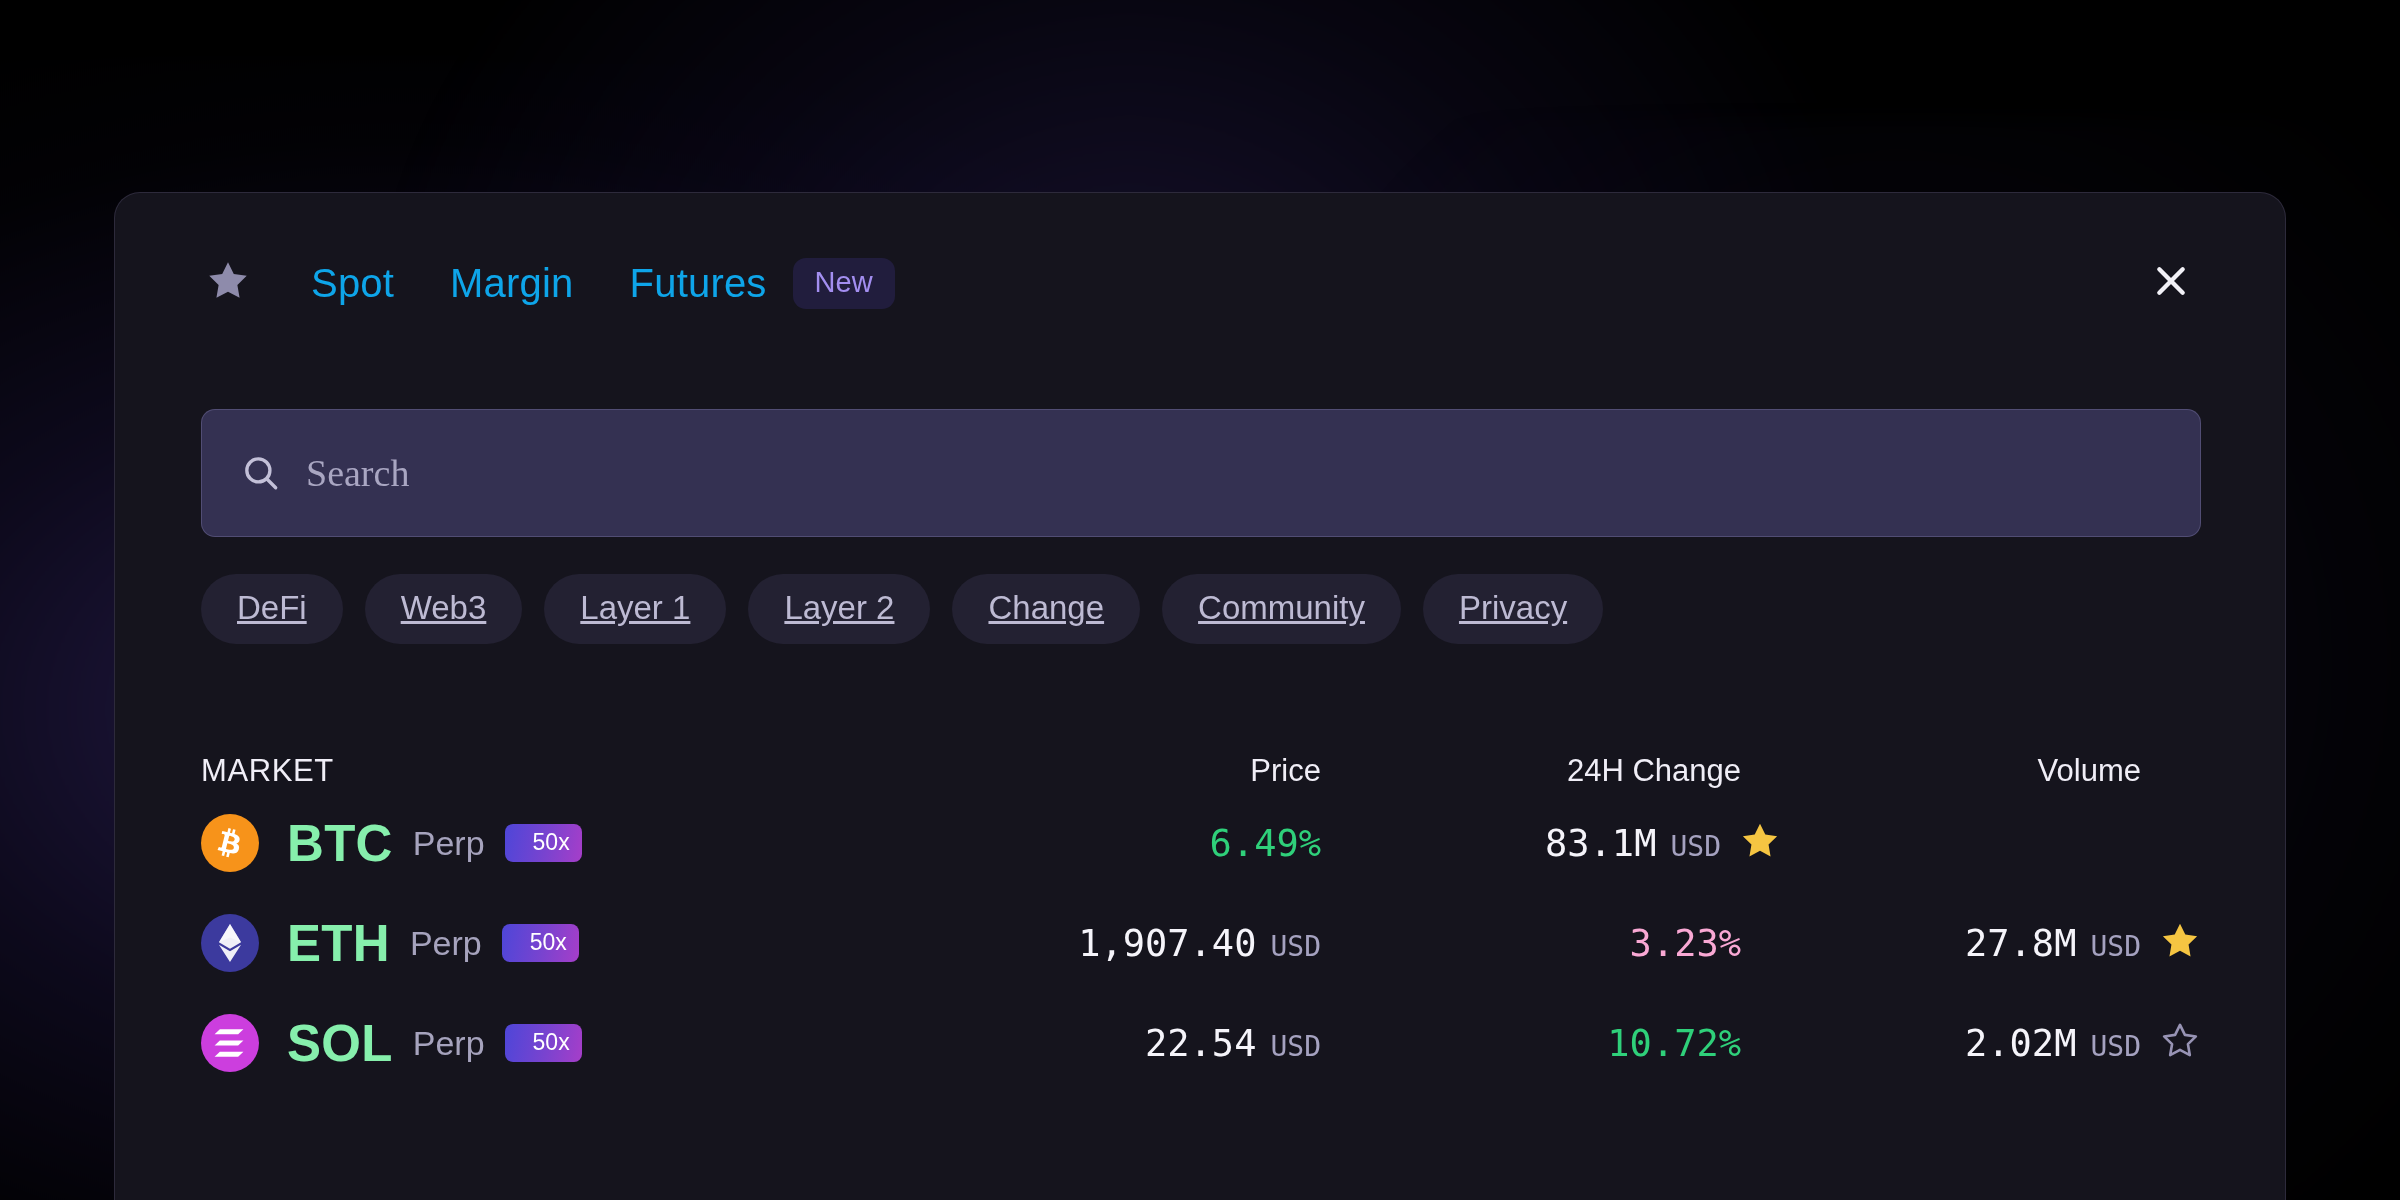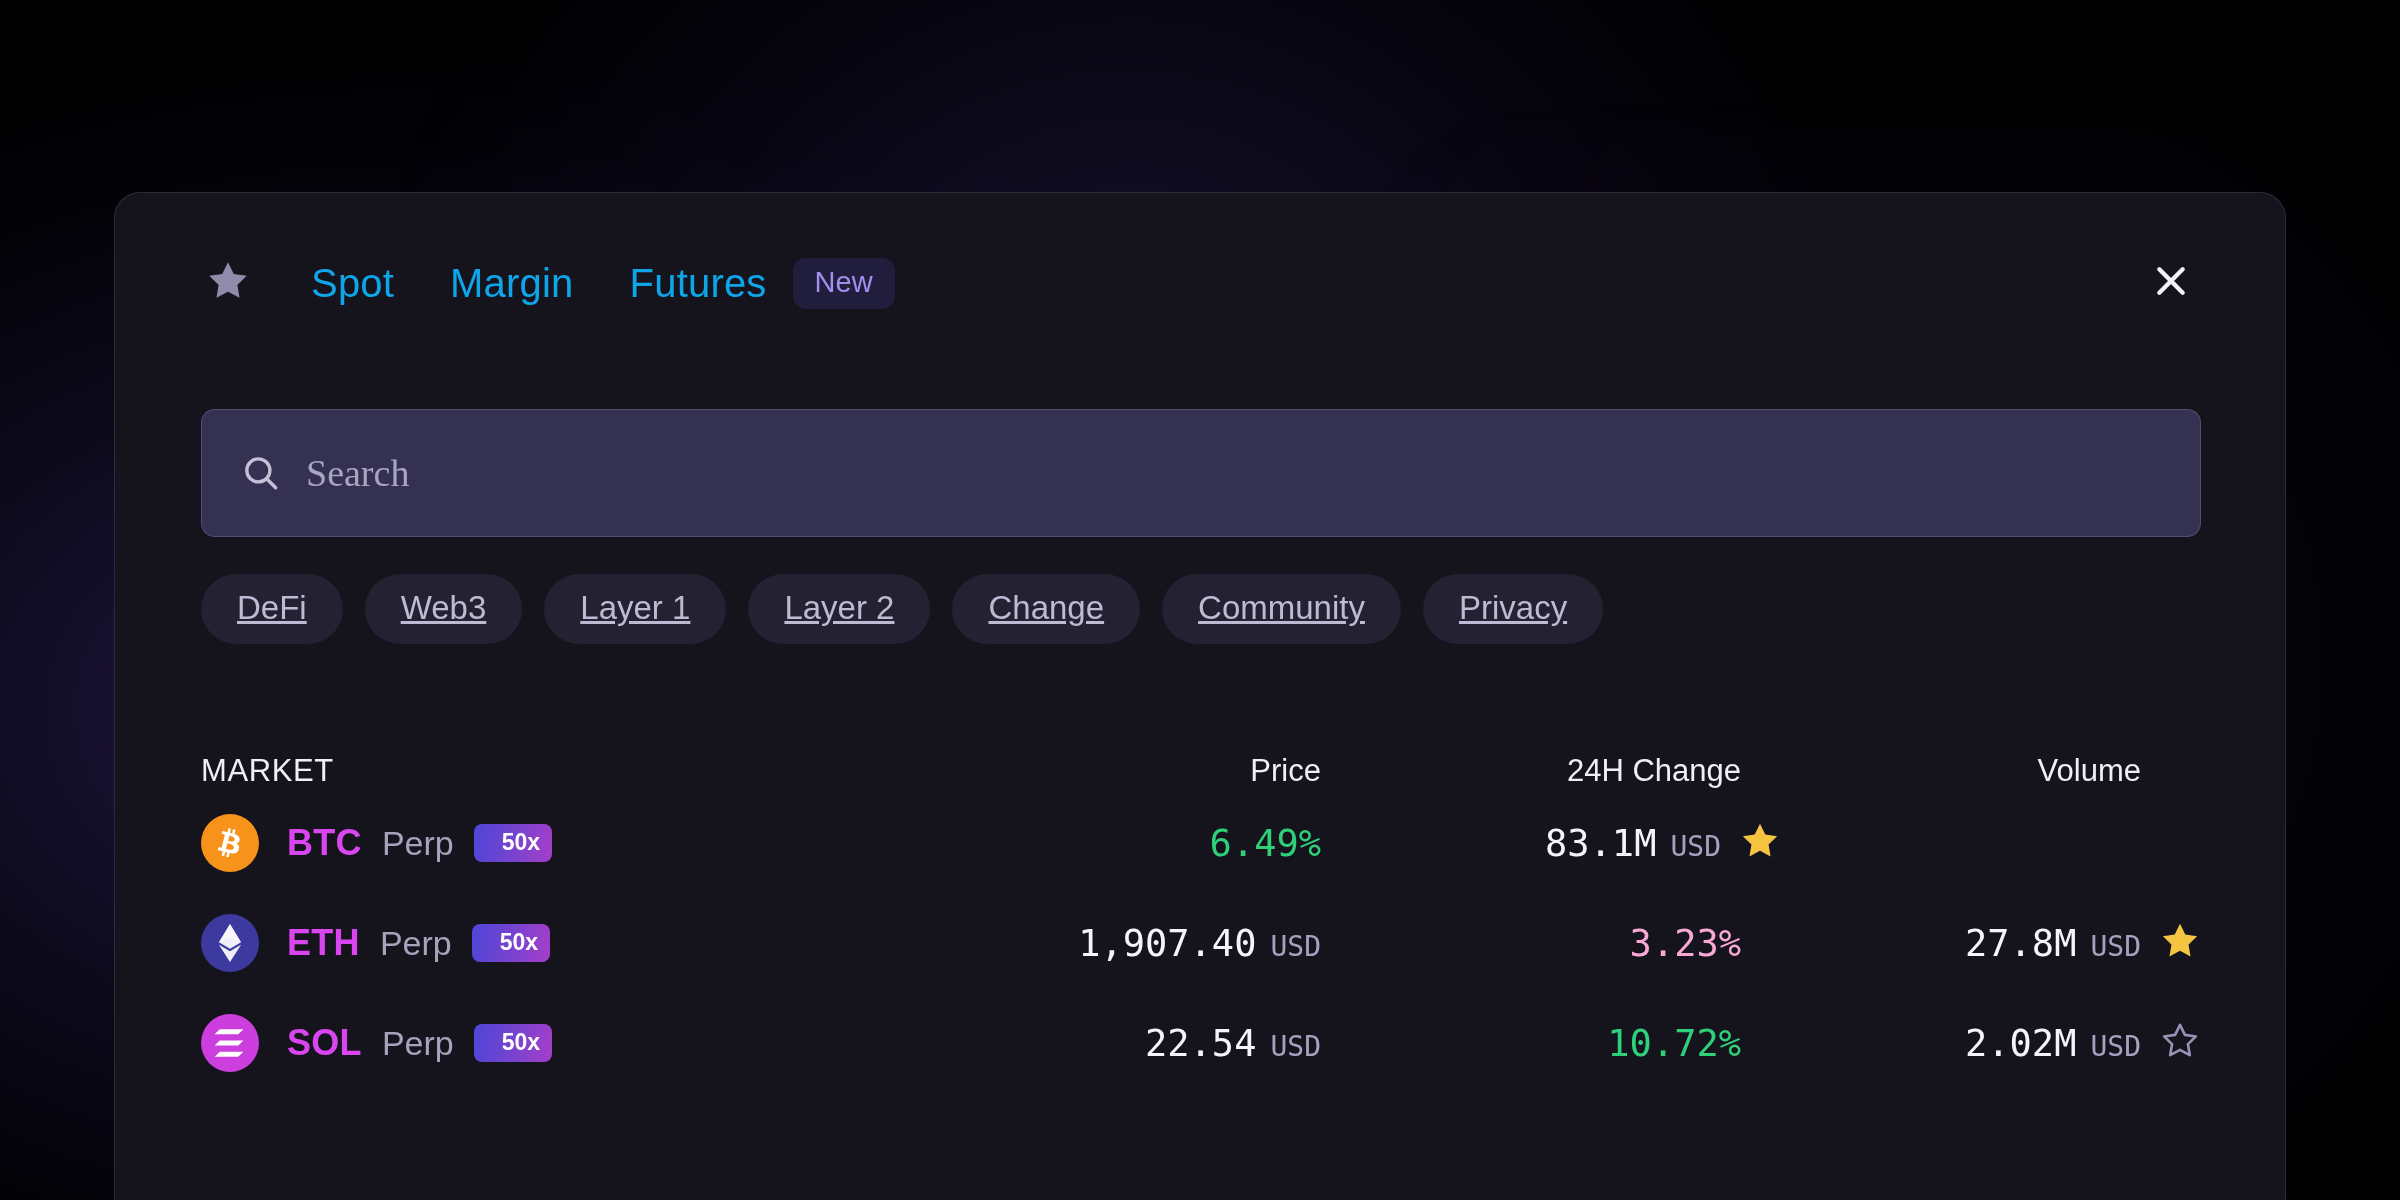--- a/index.html
+++ b/index.html
@@ -187,34 +187,34 @@
   .cell-market { width: 700px; display: flex; align-items: center; }
   .coin-icon {
     width: 58px; height: 58px;
     border-radius: 50%;
     display: flex; align-items: center; justify-content: center;
     flex: 0 0 auto;
   }
   .coin-icon svg { width: 58px; height: 58px; }
   .coin-sym {
     margin-left: 28px;
-    font-size: 36px;
+    font-size: 51px;
     font-weight: bold;
-    color: #d946ef;
+    color: #86efac;
     letter-spacing: 0.3px;
   }
   .coin-kind {
     margin-left: 20px;
     font-size: 34px;
     color: #a6a3bd;
   }
   .lev-badge {
     margin-left: 20px;
     font-size: 23px;
-    font-weight: bold;
+    font-weight: normal;
     color: #ffffff;
     border-radius: 8px;
     padding: 7px 12px 8px 28px;
     line-height: 1;
     background: linear-gradient(100deg, #4e46d8 0%, #7a43cf 55%, #a63ec9 100%);
     white-space: nowrap;
   }
 
   .cell-price {
     width: 420px;

